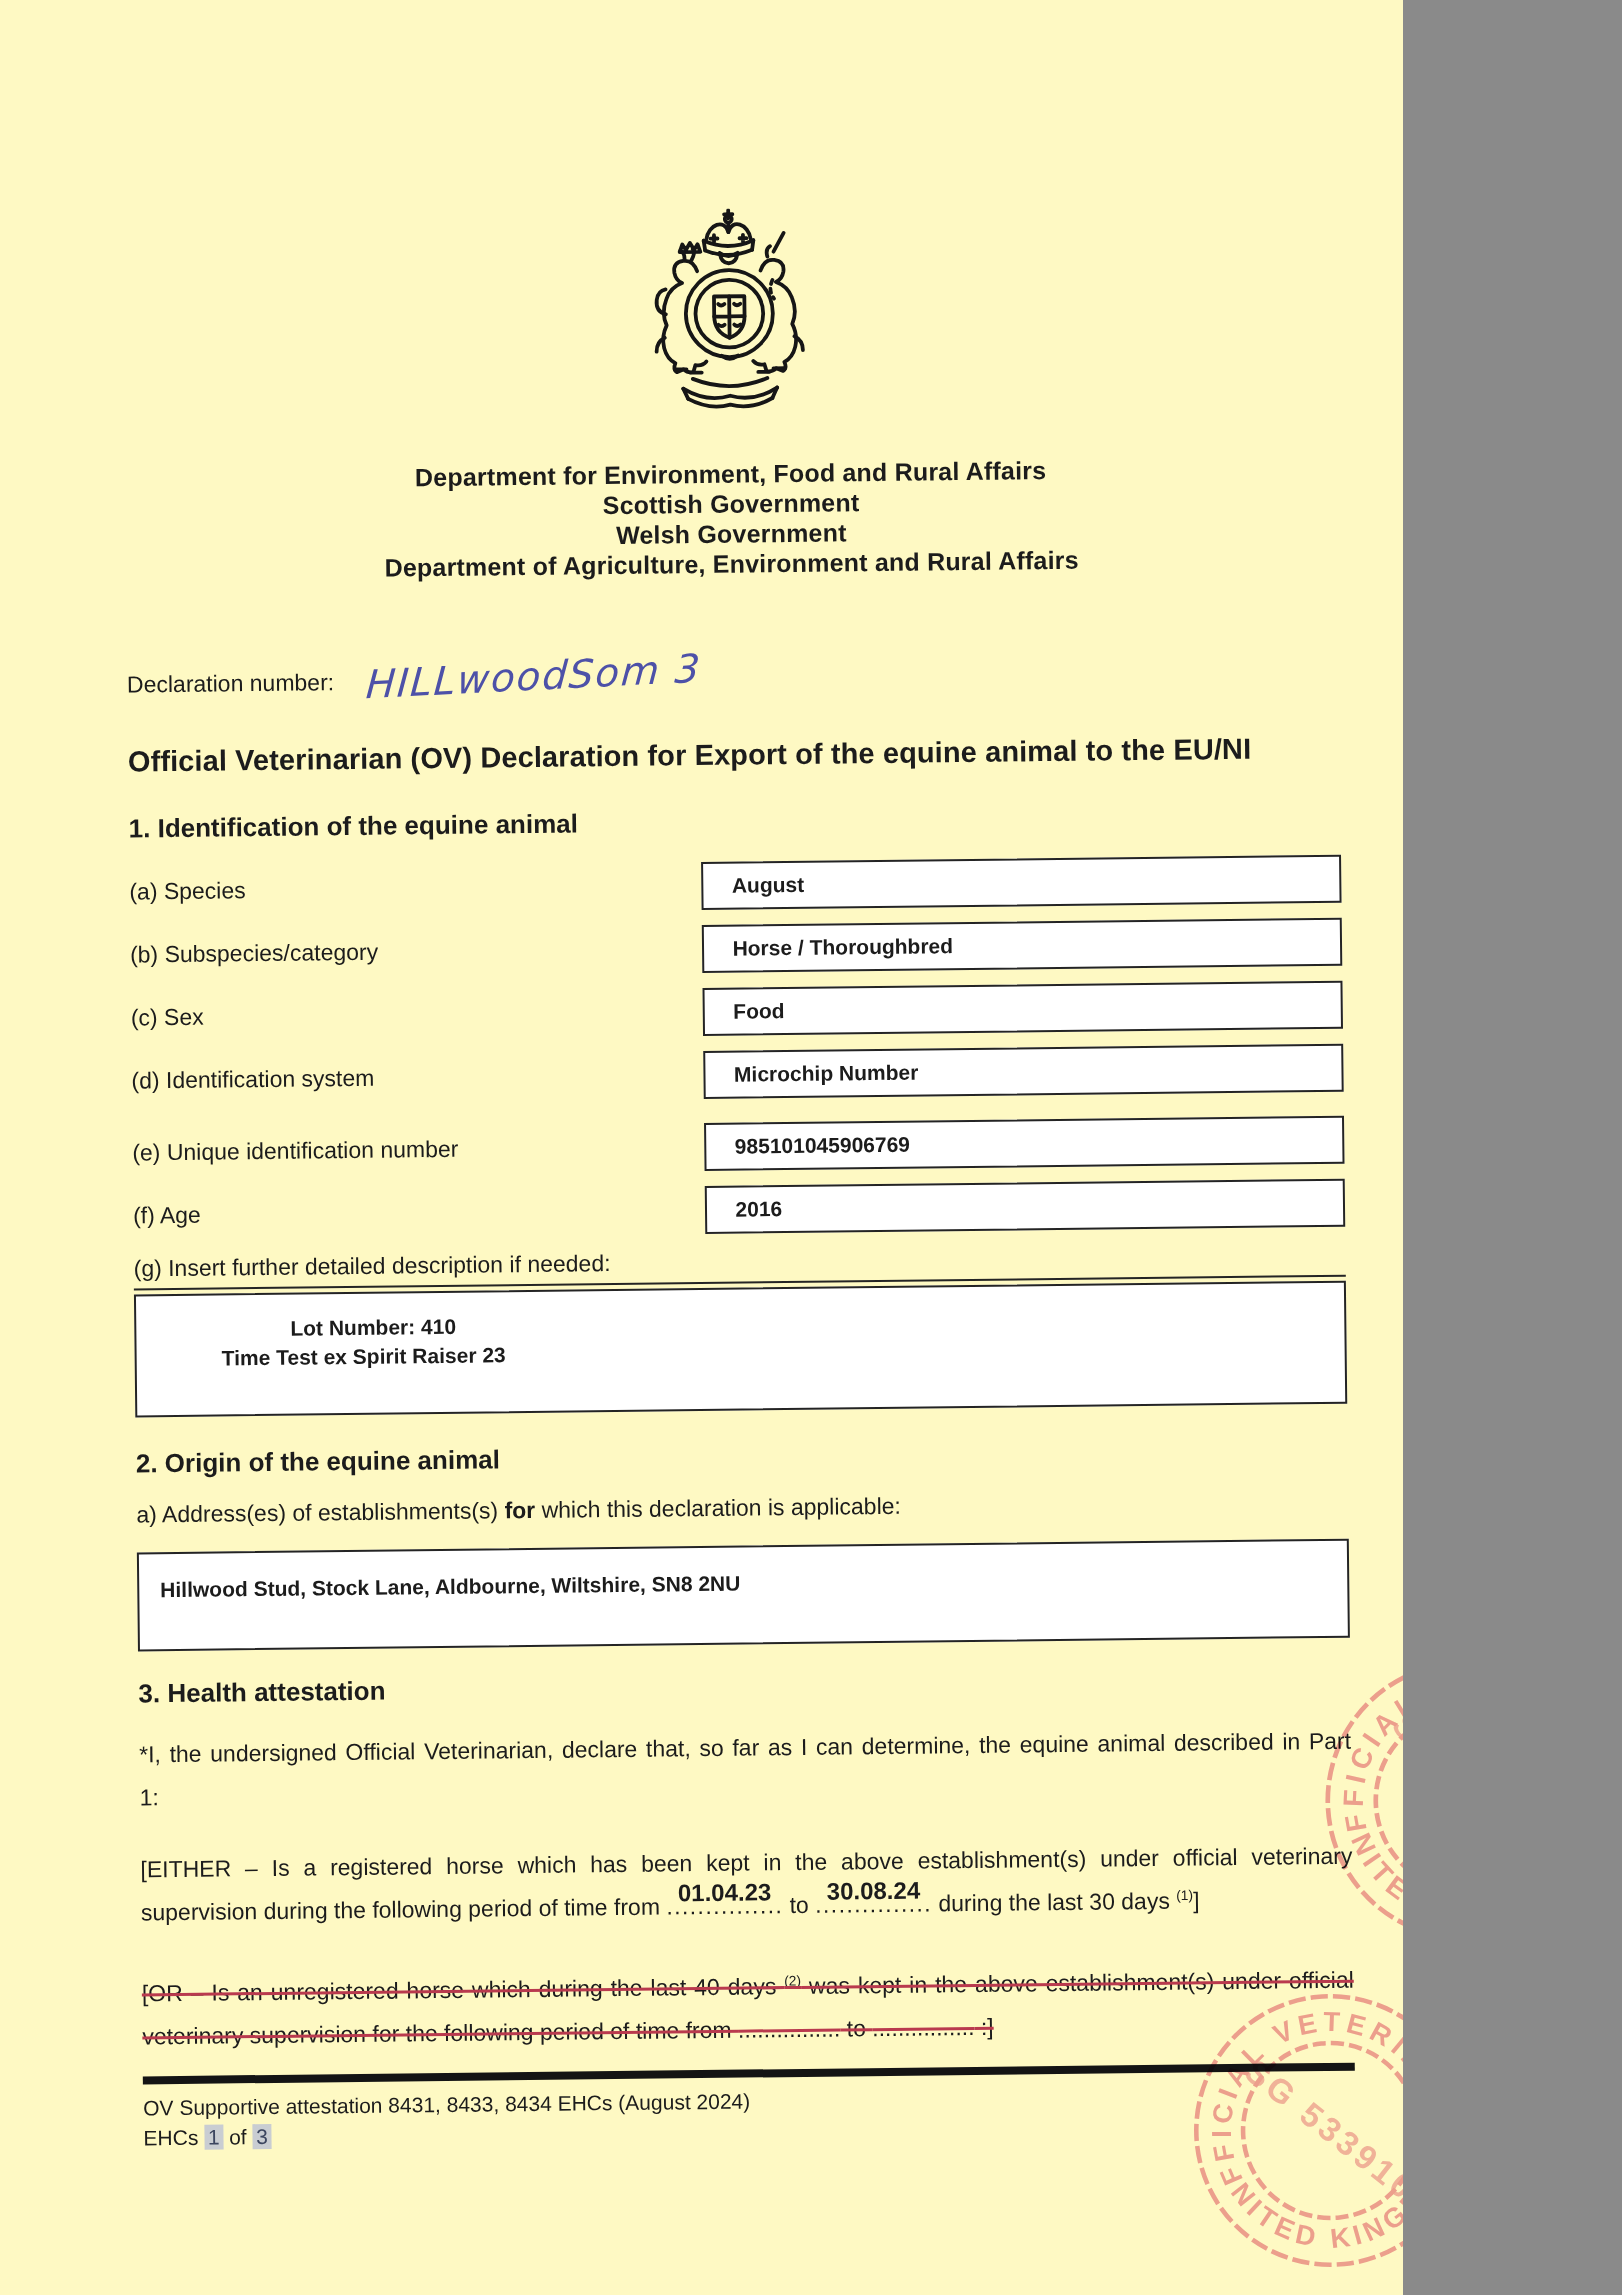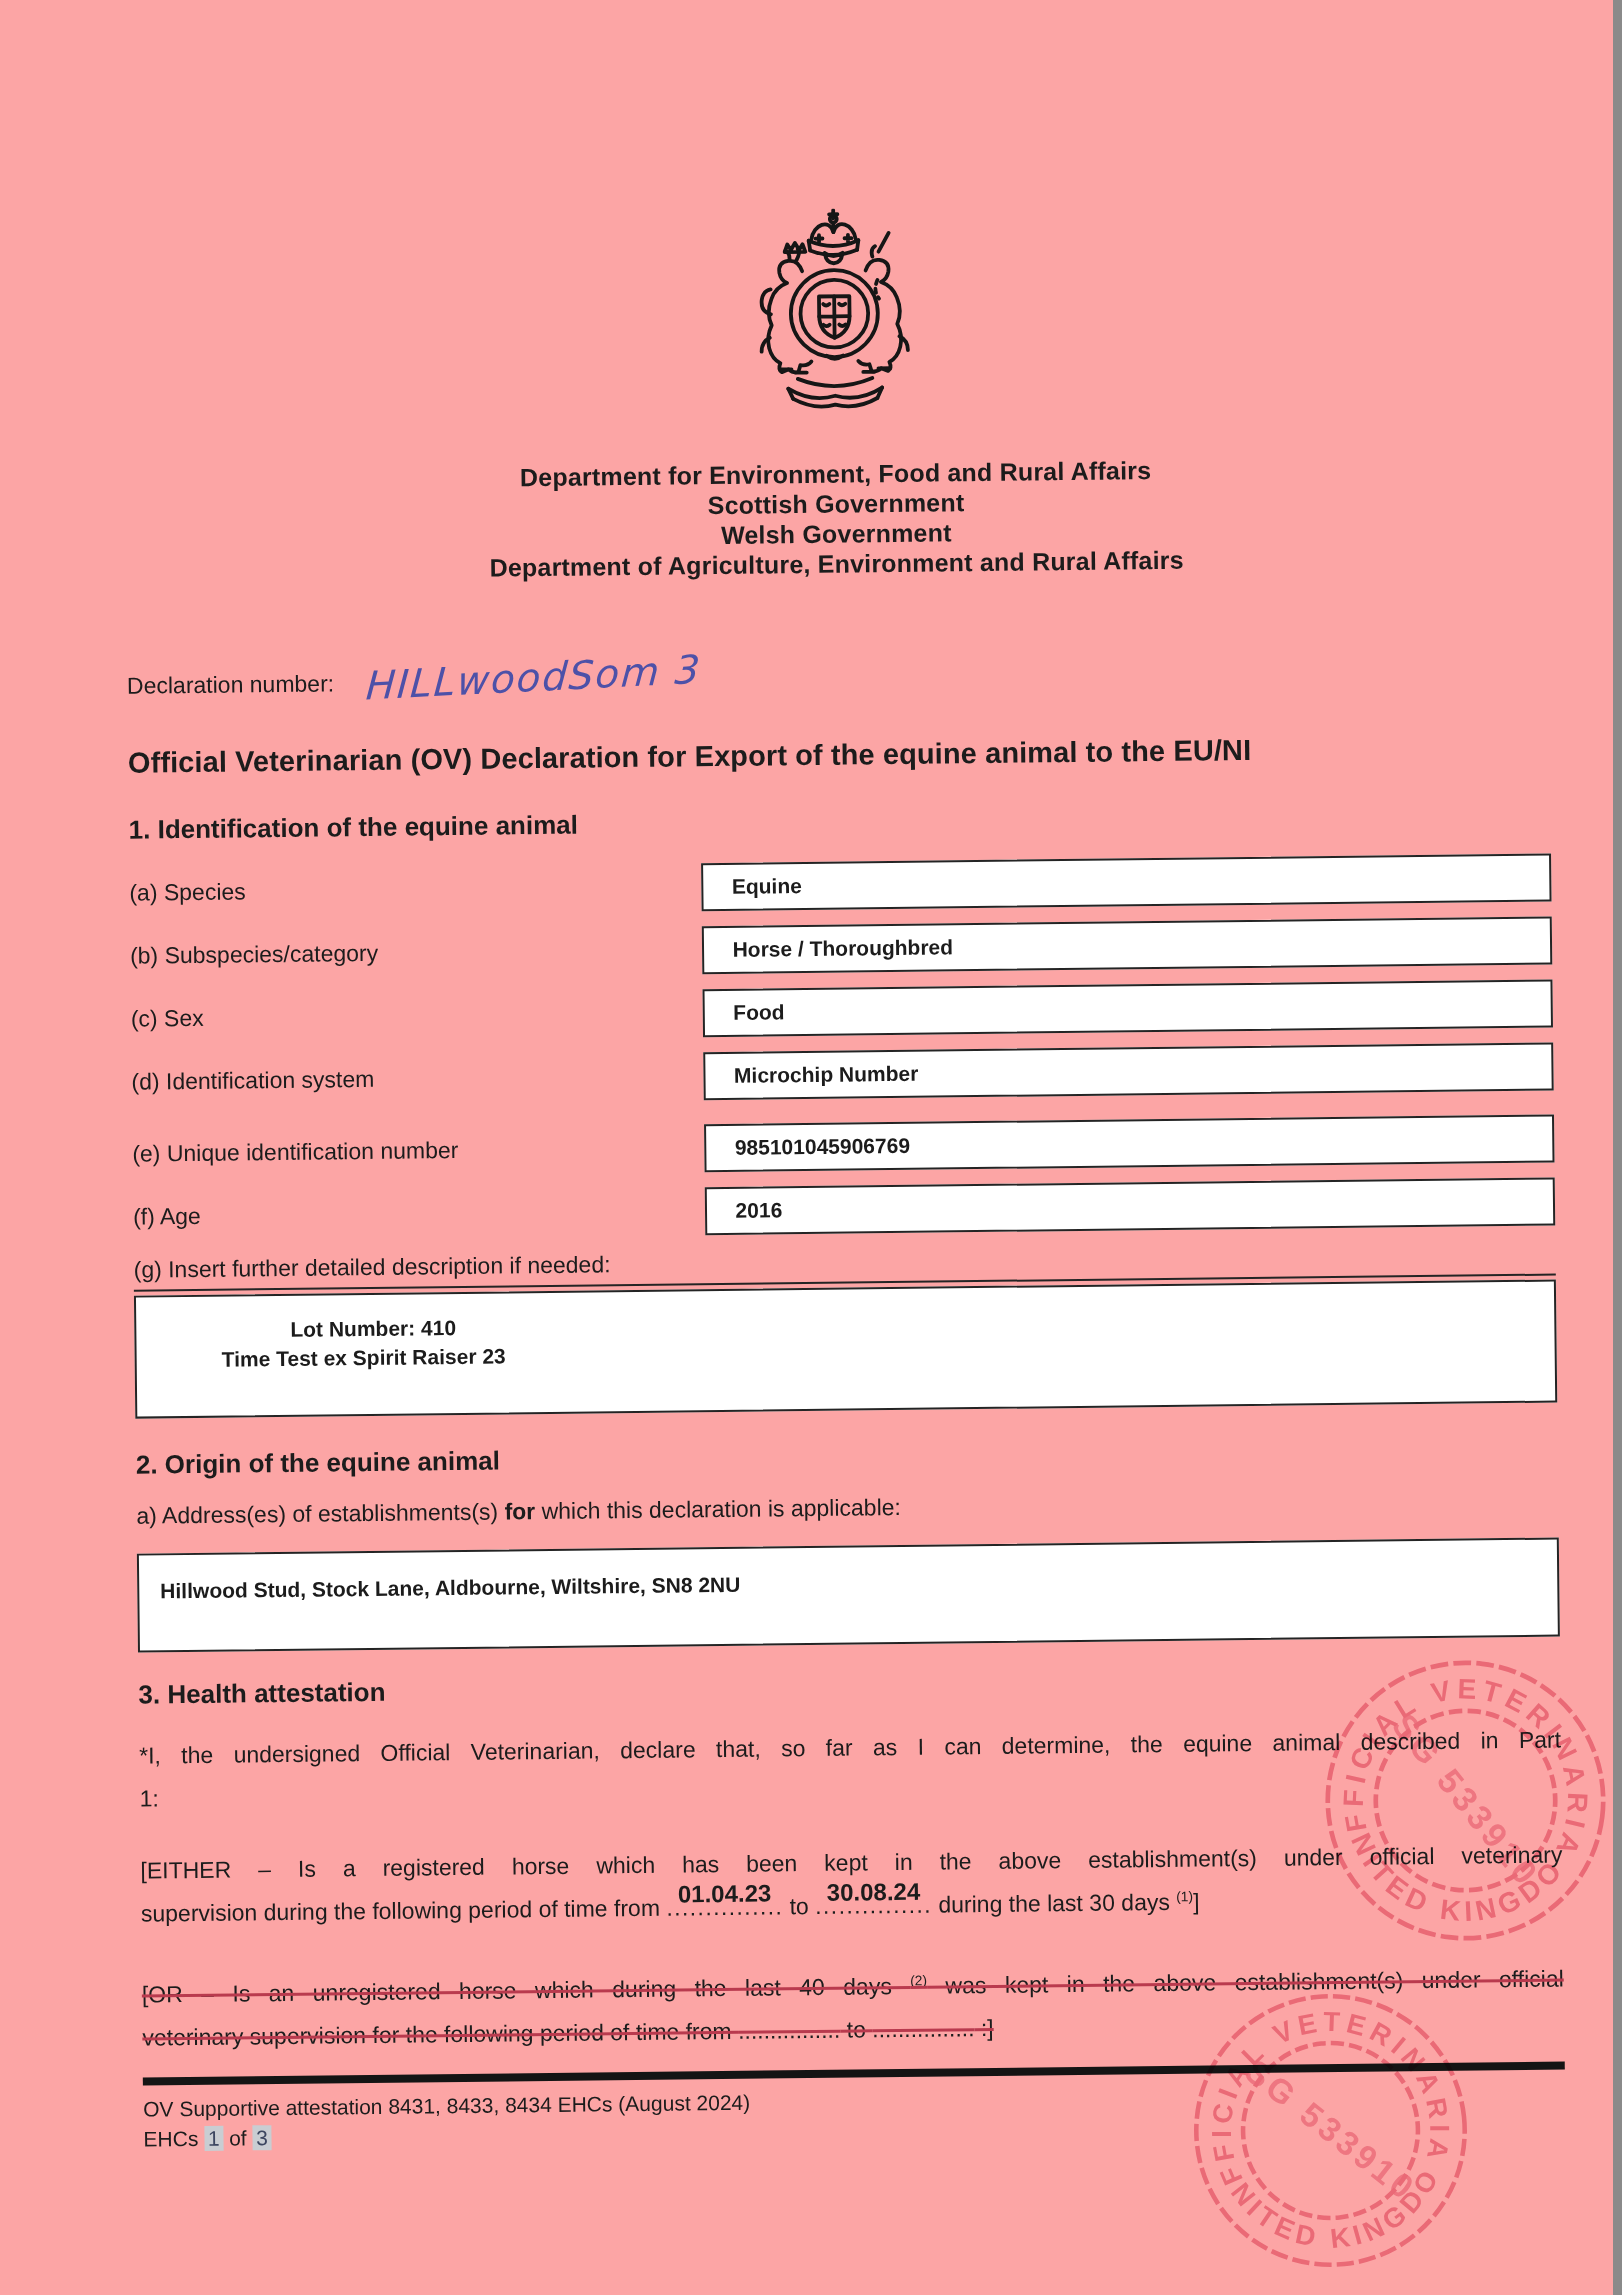--- a/index.html
+++ b/index.html
@@ -2,22 +2,22 @@
 <html style="--stamp-pink: #e98fa7; --strike-red: #b93a4e; --hand-blue: #4d51a8; --pg-shade: #c9cdd2;font-size:7.3px"><head>
 <meta charset="utf-8">
 <title>OV Declaration</title>
 <style>
   * { margin:0; padding:0; box-sizing:border-box; }
   html,body { background:#8a8a8a; }
   body { font-family:"Liberation Sans","DejaVu Sans",sans-serif; }
 
   .page {
     position:relative;
-    width:1613px; height:2295px;
-    background:#fca5a5;
+    width:1403px; height:2295px;
+    background:#fef9c3;
     overflow:hidden;
     color:#1c1c1c;
   }
 
   
   .content {
     position:absolute; inset:0;
     padding:0 60px 0 131px;
     transform:rotate(-0.65deg);
     transform-origin:50% 45%;
@@ -209,21 +209,21 @@
     </div>
 
     <div class="title">Official Veterinarian (OV) Declaration for Export of the equine animal to the EU/NI</div>
 
     <div class="sec-heading sec1">1. Identification of the equine animal</div>
 
     <div class="fields">
       <div class="field-row">
         <div class="field-label">(a) Species</div>
         <div class="field-box">
-          <span class="field-value">Equine</span>
+          <span class="field-value">August</span>
         </div>
       </div>
       <div class="field-row">
         <div class="field-label">(b) Subspecies/category</div>
         <div class="field-box">
           <span class="field-value">Horse / Thoroughbred</span>
         </div>
       </div>
       <div class="field-row">
         <div class="field-label">(c) Sex</div>

